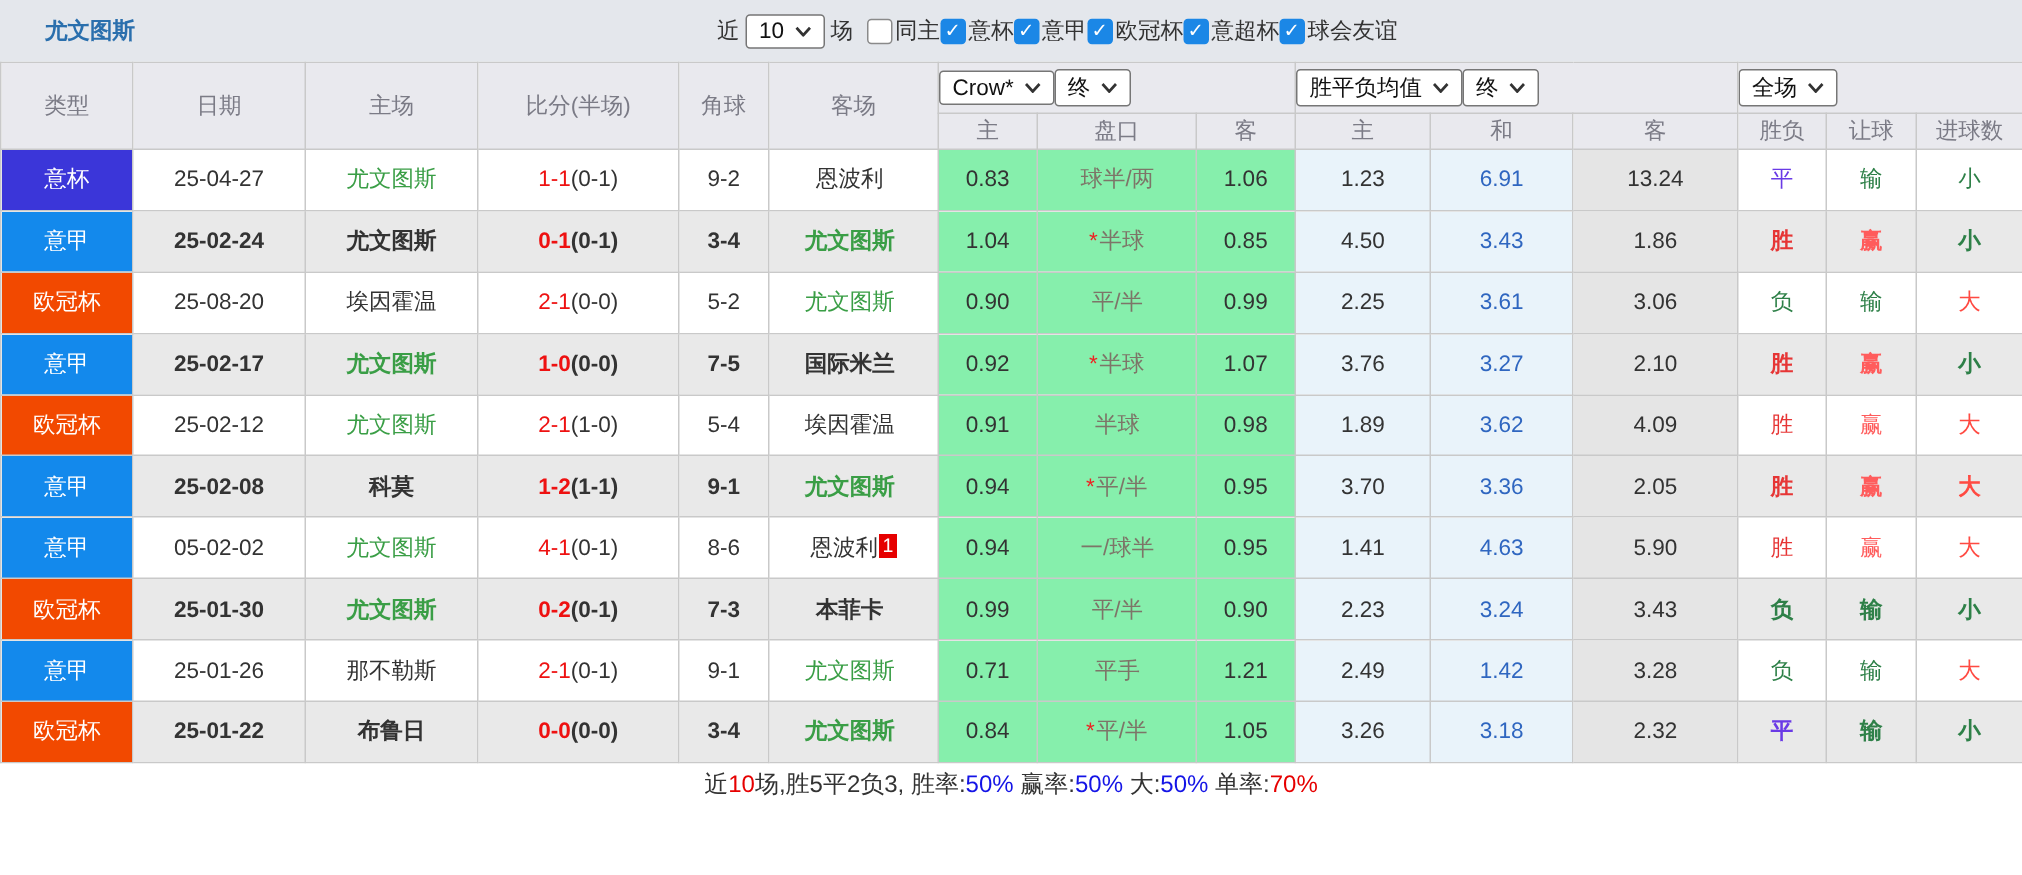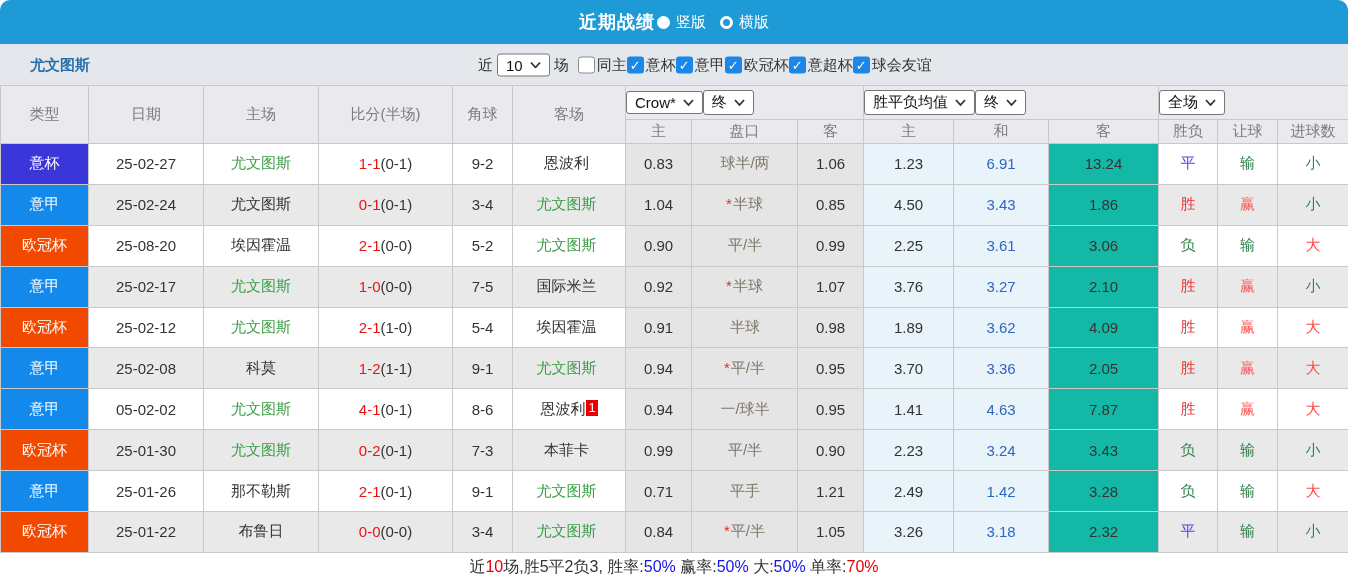--- a/index.html
+++ b/index.html
@@ -34,51 +34,44 @@
 
   
   table{border-collapse:collapse;table-layout:fixed;width:1348px;}
   th,td{border:1px solid #c9c9c9;text-align:center;padding:0;overflow:hidden;white-space:nowrap;}
   thead th{background:#e9e9ee;color:#7b7b86;font-weight:normal;font-size:15px;}
   tr.h1{height:34px;}
   tr.h2{height:24px;}
   tbody tr{height:40.9px;}
   tbody td{font-size:15px;color:#333;}
   td.plain{background:#fff;}
-  tr.alt td.plain{background:#e9e9e9;}
+  tr.alt td.plain{background:#e9e9e9;font-weight:bold;}
   td.c-type{color:#fff;font-size:15px;}
-  td.c-odd,td.c-hcp{background:#e5e5e5;}
+  td.c-odd,td.c-hcp{background:#86efac;}
   td.c-hcp{color:#7d7568;}
   td.c-eu{background:#e9f3fa;}
-  td.c-euaway{background:#14b8a6;}
+  td.c-euaway{background:#e5e5e5;}
   td.c-draw{color:#2f66c0;}
   .ft{color:#ee1111;}
   .ht{color:#333;}
   .star{color:#ee2222;margin-right:1px;}
   .mini-badge{display:inline-block;background:#e60000;color:#fff;font-size:13px;
     line-height:16px;padding:0 2px;margin-left:1px;vertical-align:2px;}
   .grp-inner{display:flex;align-items:center;}
   .chev{display:inline-block;}
 
   
   .footer{height:30px;display:flex;align-items:center;justify-content:center;
     font-size:16px;color:#333;background:#fff;}
 </style>
 </head>
 <body>
 
 <div class="wrap">
 
-  <div class="titlebar">
-    <span class="title">近期战绩</span>
-    <span class="radio on" style="margin-left:2px;"></span>
-    <span class="rlabel">竖版</span>
-    <span class="radio off"></span>
-    <span class="rlabel">横版</span>
-  </div>
 
   <div class="filterbar">
     <span class="team">尤文图斯</span>
     <div class="filters">
       <span>近</span>
       <span class="sel">
         <span>10</span>
         <svg class="chev" width="11" height="7" viewBox="0 0 11 7">
             <path d="M1 1 L5.5 6 L10 1" stroke="#333" stroke-width="1.8" fill="none"></path>
           </svg>
@@ -190,21 +183,21 @@
         <th>和</th>
         <th>客</th>
         <th>胜负</th>
         <th>让球</th>
         <th>进球数</th>
       </tr>
     </thead>
     <tbody>
         <tr>
       <td class="c-type" style="background: rgb(59, 54, 217);">意杯</td>
-      <td class="plain">25-02-27</td>
+      <td class="plain">25-04-27</td>
       <td class="plain" style="color: rgb(58, 158, 70);">尤文图斯</td>
       <td class="plain"><span class="ft">1-1</span><span class="ht">(0-1)</span></td>
       <td class="plain">9-2</td>
       <td class="plain"><span>恩波利</span><span class="mini-badge" hidden=""></span></td>
       <td class="c-odd">0.83</td>
       <td class="c-hcp"><span class="star"></span><span>球半/两</span></td>
       <td class="c-odd">1.06</td>
       <td class="c-eu">1.23</td>
       <td class="c-eu c-draw">6.91</td>
       <td class="c-eu c-euaway">13.24</td>
@@ -302,21 +295,21 @@
       <td class="plain">05-02-02</td>
       <td class="plain" style="color: rgb(58, 158, 70);">尤文图斯</td>
       <td class="plain"><span class="ft">4-1</span><span class="ht">(0-1)</span></td>
       <td class="plain">8-6</td>
       <td class="plain"><span>恩波利</span><span class="mini-badge">1</span></td>
       <td class="c-odd">0.94</td>
       <td class="c-hcp"><span class="star"></span><span>一/球半</span></td>
       <td class="c-odd">0.95</td>
       <td class="c-eu">1.41</td>
       <td class="c-eu c-draw">4.63</td>
-      <td class="c-eu c-euaway">7.87</td>
+      <td class="c-eu c-euaway">5.90</td>
       <td class="plain" style="color: rgb(230, 53, 53);">胜</td>
       <td class="plain" style="color: rgb(255, 92, 92);">赢</td>
       <td class="plain" style="color: rgb(255, 74, 66);">大</td>
     </tr>
         <tr class="alt">
       <td class="c-type" style="background: rgb(242, 73, 0);">欧冠杯</td>
       <td class="plain">25-01-30</td>
       <td class="plain" style="color: rgb(58, 158, 70);">尤文图斯</td>
       <td class="plain"><span class="ft">0-2</span><span class="ht">(0-1)</span></td>
       <td class="plain">7-3</td>

